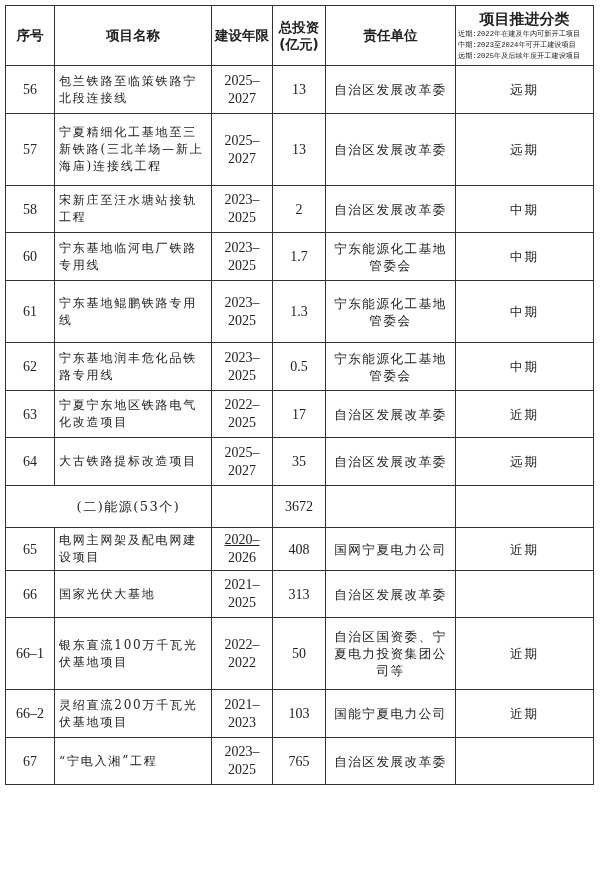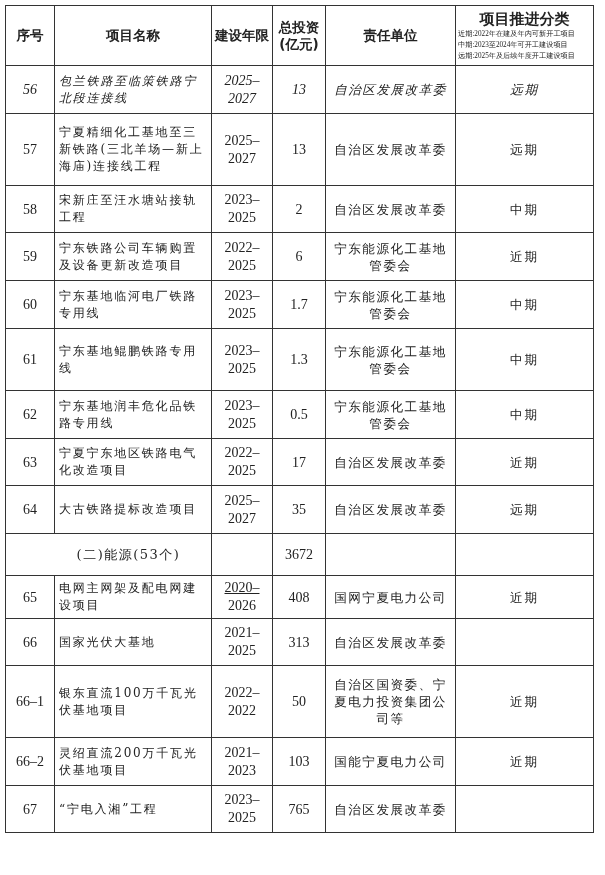--- a/index.html
+++ b/index.html
@@ -10,21 +10,21 @@
   td, th { border: 1.2px solid #333; padding: 0; vertical-align: middle; text-align: center;
            font-weight: normal; font-size: 13px; line-height: 17px; }
   th { font-family: "DejaVu Sans", "Liberation Sans", sans-serif; font-weight: bold; font-size: 13.5px; }
   .name { text-align: left; padding: 0 3px 0 4px; letter-spacing: 1.8px; font-size: 12px; }
   .unit { letter-spacing: 1.5px; font-size: 12.6px; padding: 0 3px; }
   .cat { letter-spacing: 2px; font-size: 12.6px; }
   .num, .years, .inv { font-family: "Liberation Serif", "DejaVu Serif", serif; font-size: 14px; }
   .years { line-height: 18px; }
   .legend-title { font-size: 15px; font-weight: bold; display: block; line-height: 20px; }
   .legend-line { display: block; font-size: 7.2px; line-height: 11px; font-weight: normal;
-                 font-family: Liberation Serif, serif; text-align: left; padding-left: 2px; white-space: nowrap; }
+                 font-family: Liberation Mono, monospace; text-align: left; padding-left: 2px; white-space: nowrap; }
   .section { text-align: center; letter-spacing: 1.5px; font-size: 13px; padding-left: 40px; }
 </style>
 </head>
 <body>
 
 <table>
   <colgroup>
     <col style="width:49px">
       <col style="width:157px">
       <col style="width:61px">
@@ -44,21 +44,21 @@
       <th>责任单位</th>
       <th>
         <span class="legend-title">项目推进分类</span>
         <span class="legend-line">近期:2022年在建及年内可新开工项目</span>
         <span class="legend-line">中期:2023至2024年可开工建设项目</span>
         <span class="legend-line">远期:2025年及后续年度开工建设项目</span>
       </th>
     </tr>
   </thead>
   <tbody id="tbody">
-      <tr style="height: 48px; font-style: italic;">
+      <tr style="height: 48px;">
         <td class="num">56</td>
         <td class="name">包兰铁路至临策铁路宁北段连接线</td>
         <td class="years">
           <span style="display: block;">2025–</span>
           <span style="display: block;">2027</span>
         </td>
         <td class="inv">13</td>
         <td class="unit">自治区发展改革委</td>
         <td class="cat">远期</td>
       </tr>
@@ -76,31 +76,20 @@
       <tr style="height: 47px;">
         <td class="num">58</td>
         <td class="name">宋新庄至汪水塘站接轨工程</td>
         <td class="years">
           <span style="display: block;">2023–</span>
           <span style="display: block;">2025</span>
         </td>
         <td class="inv">2</td>
         <td class="unit">自治区发展改革委</td>
         <td class="cat">中期</td>
-      </tr>
-      <tr style="height: 48px;">
-        <td class="num">59</td>
-        <td class="name">宁东铁路公司车辆购置及设备更新改造项目</td>
-        <td class="years">
-          <span style="display: block;">2022–</span>
-          <span style="display: block;">2025</span>
-        </td>
-        <td class="inv">6</td>
-        <td class="unit">宁东能源化工基地管委会</td>
-        <td class="cat">近期</td>
       </tr>
       <tr style="height: 48px;">
         <td class="num">60</td>
         <td class="name">宁东基地临河电厂铁路专用线</td>
         <td class="years">
           <span style="display: block;">2023–</span>
           <span style="display: block;">2025</span>
         </td>
         <td class="inv">1.7</td>
         <td class="unit">宁东能源化工基地管委会</td>

